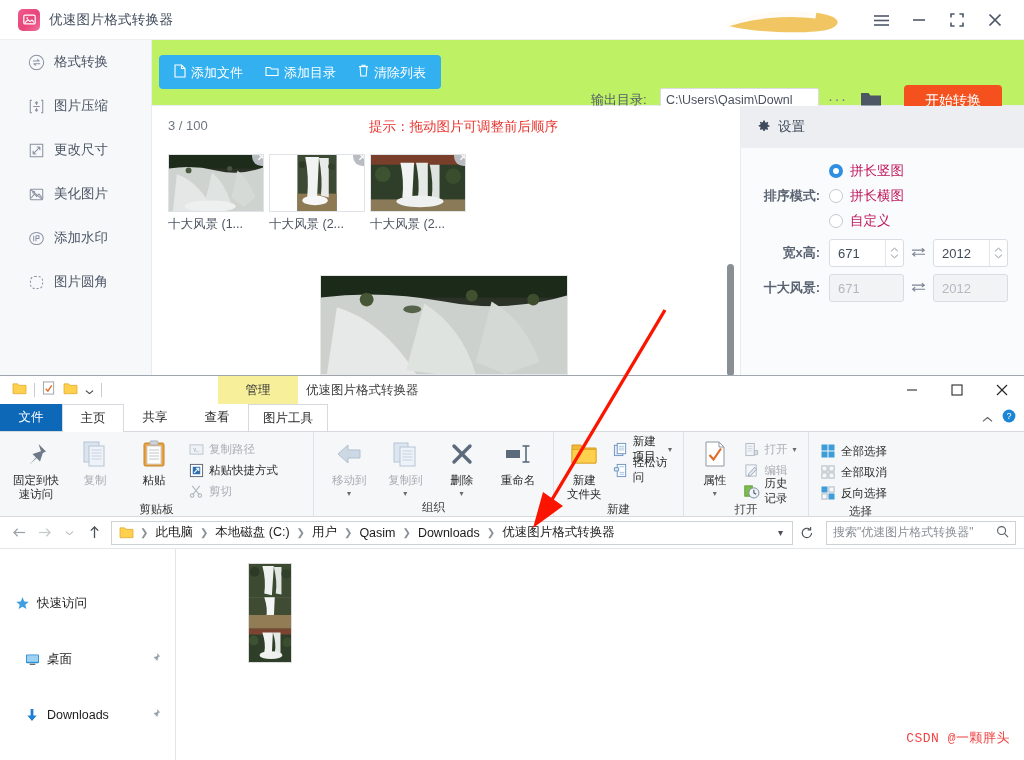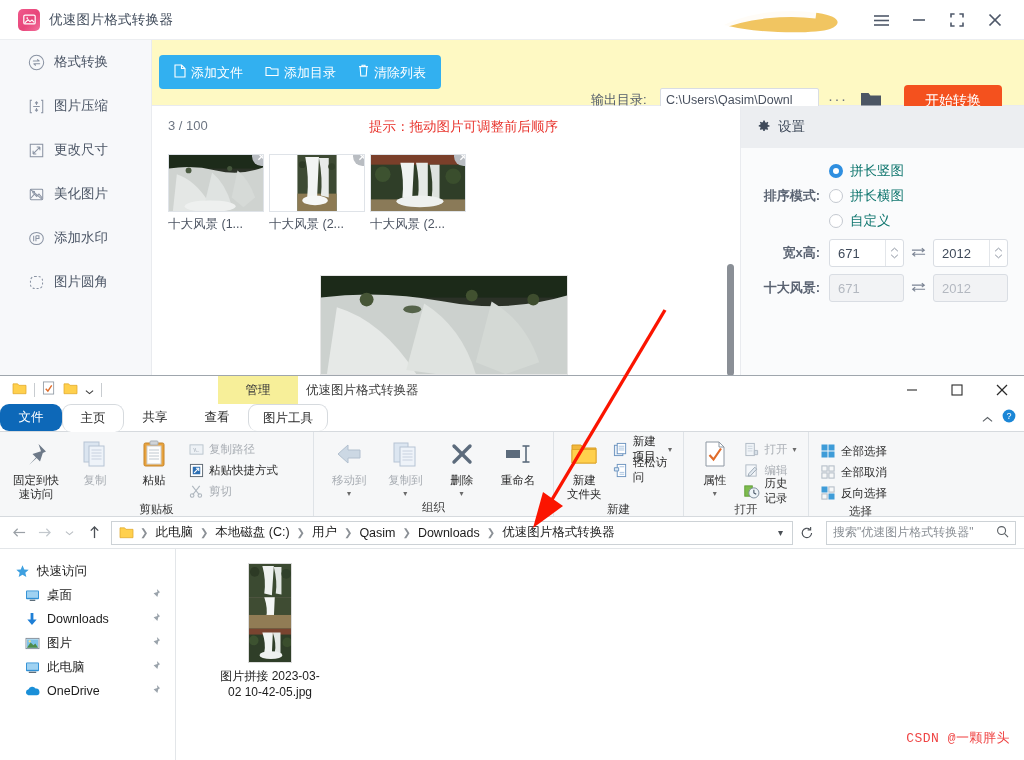--- a/index.html
+++ b/index.html
@@ -34,21 +34,21 @@
     display: flex; align-items: center;
   }
   .win-btn {
     width: 38px; height: 40px; display: flex; align-items: center; justify-content: center;
     color: #5a6475; cursor: default;
   }
 
   
   .app-toolbar {
     position: absolute; left: 152px; top: 40px; width: 872px; height: 66px;
-    background: #fef9c3; border-bottom: 1px solid #e9ebef;
+    background: #bef264; border-bottom: 1px solid #e9ebef;
   }
   .add-group {
     position: absolute; left: 7px; top: 15px; height: 34px;
     background: #32b0f0; border-radius: 4px; display: flex; align-items: center;
     color: #fff; font-size: 13px; padding: 0 4px;
   }
   .add-btn { display: flex; align-items: center; gap: 5px; padding: 0 11px; height: 34px; }
   .add-btn .lbl { line-height: 1; }
   .out-label {
     position: absolute; left: 439px; top: 60px; font-size: 13px; color: #525c6b;
@@ -124,21 +124,21 @@
     height: 42px; display: flex; align-items: center; gap: 7px; padding-left: 16px;
     background: #eceef1; font-size: 13.5px; color: #3f4a5a;
   }
   .set-body { padding: 14px 16px 0 6px; }
   .set-row { display: flex; align-items: center; margin-bottom: 7px; }
   .set-lbl {
     width: 82px; text-align: right; font-size: 13px; color: #5a6372; padding-right: 9px;
     flex: 0 0 82px;
     font-weight: bold;
   }
-  .radio-row { display: flex; align-items: center; gap: 7px; font-size: 13.5px; color: #0f766e; }
+  .radio-row { display: flex; align-items: center; gap: 7px; font-size: 13.5px; color: #be185d; }
   .radio {
     width: 14px; height: 14px; border-radius: 50%; border: 1px solid #c4c9d0;
     background: #fff; flex: 0 0 14px; position: relative;
   }
   .radio.on { border: 4px solid #2f8fe0; }
   .spin {
     width: 86px; height: 28px; border: 1px solid #d9dde3; border-radius: 3px;
     background: #fff; display: flex; align-items: center;
   }
   .spin .val { flex: 1; padding-left: 8px; font-size: 13px; color: #3f4a5a; }
@@ -186,21 +186,21 @@
     color: #2b2b2b;
   }
 
   .exp-tabs {
     position: absolute; left: 0; top: 28px; width: 1024px; height: 28px;
     background: #fff; display: flex; align-items: stretch;
     border-bottom: 1px solid #d6dade;
   }
   .exp-tab {
     min-width: 62px; display: flex; align-items: center; justify-content: center;
-    font-size: 12.5px; color: #2b2b2b; padding: 8px 14px; border-radius: 9px;
+    font-size: 12.5px; color: #2b2b2b; padding: 8px 14px;
   }
   .exp-tab.file { background: #0d68b8; color: #fff; min-width: 62px; }
   .exp-tab.sel {
     background: #fff; border-left: 1px solid #d6dade; border-right: 1px solid #d6dade;
     border-top: 1px solid #d6dade; margin-bottom: -1px;
   }
   .exp-tab.ctx {
     border-left: 1px solid #d6dade; border-right: 1px solid #d6dade;
     border-top: 1px solid #d6dade;
   }
@@ -258,21 +258,21 @@
     display: flex; align-items: center; padding: 0 6px; margin-left: 5px;
   }
   .searchbox .ph { flex: 1; font-size: 12px; color: #8a8f95; white-space: nowrap; }
 
   .exp-nav {
     position: absolute; left: 0; top: 173px; width: 176px; height: 212px;
     background: #fff; border-right: 1px solid #e3e6e9; padding-top: 10px;
   }
   .nav-item {
     height: 24px; display: flex; align-items: center; font-size: 12.5px; color: #1c1c1c;
-    padding-left: 24px; gap: 7px; position: relative;
+    padding-left: 24px; gap: 7px; position: relative; margin-top: 32px;
   }
   .nav-item.root { padding-left: 14px; font-size: 12.5px; }
   .nav-pin { position: absolute; right: 14px; top: 5px; }
   .nav-ic { width: 16px; height: 16px; display:flex; align-items:center; justify-content:center; }
 
   .exp-files { position: absolute; left: 176px; top: 173px; width: 848px; height: 212px; background: #fff; }
   .file-item {
     position: absolute; left: 36px; top: 14px; width: 116px;
     display: flex; flex-direction: column; align-items: center;
   }
@@ -1152,21 +1152,20 @@
             <rect y="52" width="44" height="14" fill="#917c55"></rect>
             <rect y="66" width="44" height="34" fill="#2f3e28"></rect>
             <rect y="66" width="44" height="6" fill="#7a4430"></rect>
             <path d="M14 70 Q18 82 16 90 L24 91 L25 70 Z" fill="#f0f3f1"></path>
             <path d="M25 70 Q29 82 27 90 L33 91 L33 70 Z" fill="#e4e8e5"></path>
             <ellipse cx="23" cy="93" rx="12" ry="4" fill="#eef1ef"></ellipse>
             <circle cx="5" cy="78" r="5" fill="#3d5230"></circle>
               <circle cx="40" cy="80" r="5" fill="#3a4e2d"></circle>
           </svg>
         </div>
-        <div class="file-name">图片拼接 2023-03-02 10-42-05.jpg</div>
       </div>
       <div class="watermark">CSDN @一颗胖头</div>
     </div>
   </div>
 
   <svg class="arrow-svg" width="180" height="230" viewBox="0 0 180 230">
     <line x1="160" y1="10" x2="42" y2="208" stroke="#fb1400" stroke-width="3.4"></line>
     <path d="M28 228 L38 192 L58 206 Z" fill="#fb1400"></path>
   </svg>
 

